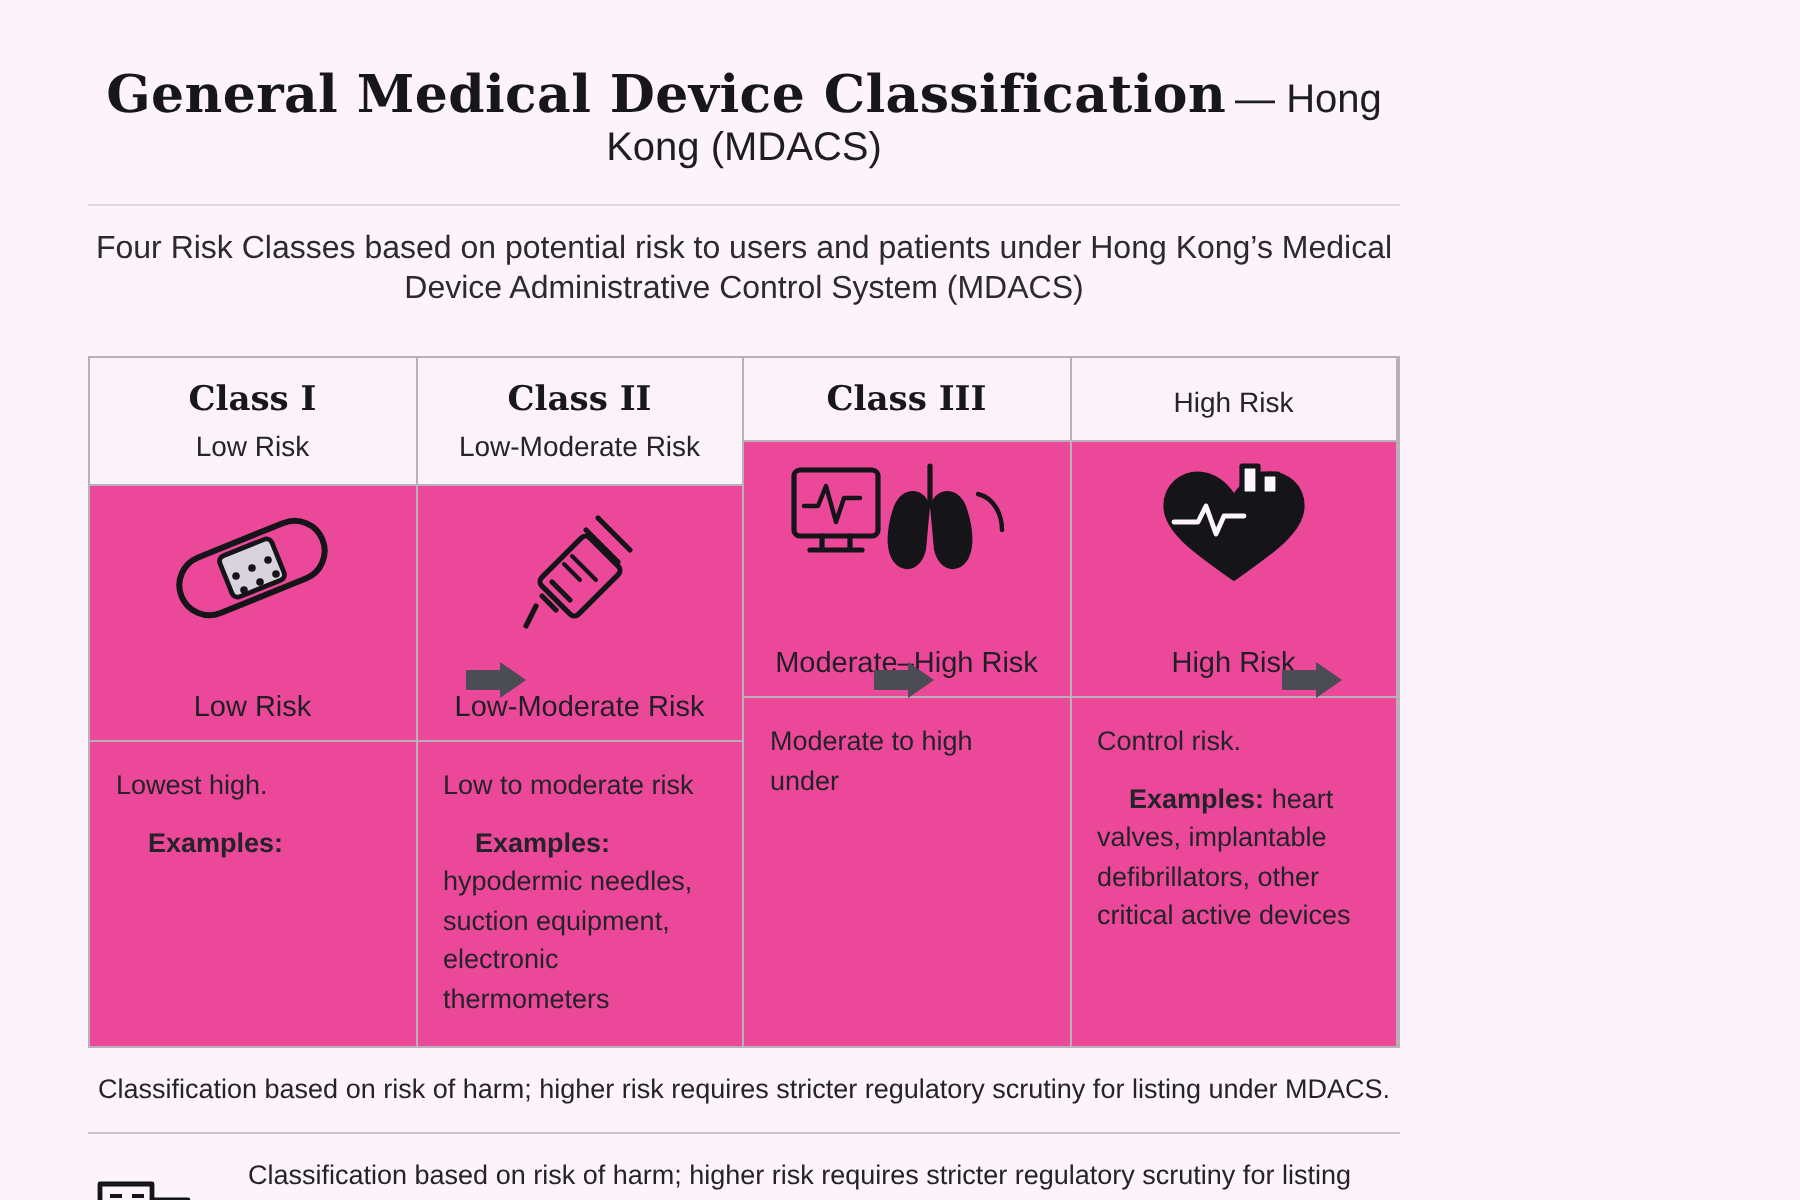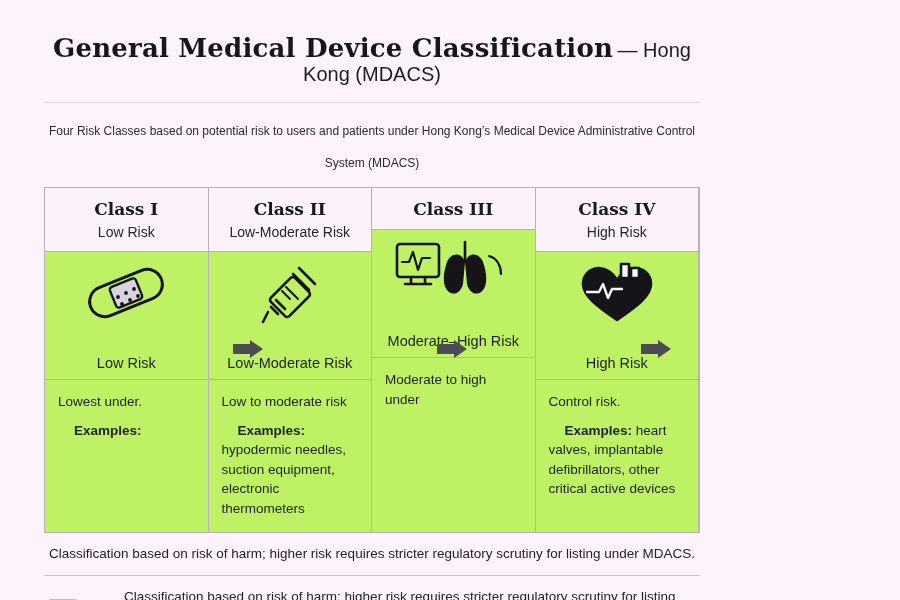--- a/index.html
+++ b/index.html
@@ -42,31 +42,31 @@
     display: inline;
   }
   .title-rule {
     margin-top: 16px;
     border-top: 1px solid #e3d7e4;
     height: 0;
   }
   
   .subtitle {
     text-align: center;
-    font-size: 12px;
-    line-height: 32px;
+    font-size: 16px;
+    line-height: 20px;
     color: #2a2a30;
     padding-top: 12px;
   }
   
   .matrix {
-    margin-top: 8px;
+    margin-top: 23px;
     display: flex;
     border: 1px solid #b9b0bb;
-    background: #bef264;
+    background: #ec4899;
     position: relative;
   }
   .col {
     flex: 1 1 0;
     border-right: 1px solid #b9b0bb;
     display: flex;
     flex-direction: column;
     min-width: 0;
   }
   .col:last-child { border-right: none; }
@@ -199,21 +199,21 @@
               <circle cx="54" cy="29" r="1.9"></circle>
                 <circle cx="42" cy="44" r="1.9"></circle>
               <circle cx="50" cy="40" r="1.9"></circle>
                 <circle cx="58" cy="36" r="1.9"></circle>
             </g>
           </svg>
         </span>
         <div class="icon-caption">Low Risk</div>
       </div>
       <div class="col-body">
-        <p class="lead">Lowest under.</p>
+        <p class="lead">Lowest high.</p>
         <p class="ex">
           <b>Examples:</b><br>
         </p>
       </div>
     </div>
 
     <div class="col">
       <div class="col-head">
         <div class="cls">Class II</div>
         <div class="risk">Low-Moderate Risk</div>
@@ -264,21 +264,20 @@
         </span>
         <div class="icon-caption">Moderate–High Risk</div>
       </div>
       <div class="col-body">
         <p class="lead">Moderate to high under</p>
       </div>
     </div>
 
     <div class="col">
       <div class="col-head">
-        <div class="cls">Class IV</div>
         <div class="risk">High Risk</div>
       </div>
       <div class="col-icon">
         <span>
           <svg width="92" height="66" viewBox="0 0 92 66">
             <g fill="none" stroke="#151519" stroke-width="2.6" stroke-linejoin="round">
               <path d="M46 60 C26 46 12 36 12 24 C12 14 20 8 28 8 C35 8 42 13 46 20 C50 13 57 8 64 8 C72 8 80 14 80 24 C80 36 66 46 46 60 Z" fill="#151519" stroke="none"></path>
               <path d="M46 60 C26 46 12 36 12 24 C12 14 20 8 28 8 C35 8 42 13 46 20 C50 13 57 8 64 8 C72 8 80 14 80 24 C80 36 66 46 46 60 Z"></path>
               <rect x="50" y="4" width="8" height="14" fill="#fdf6fc"></rect>
               <rect x="60" y="8" width="8" height="10" fill="#fdf6fc"></rect>

